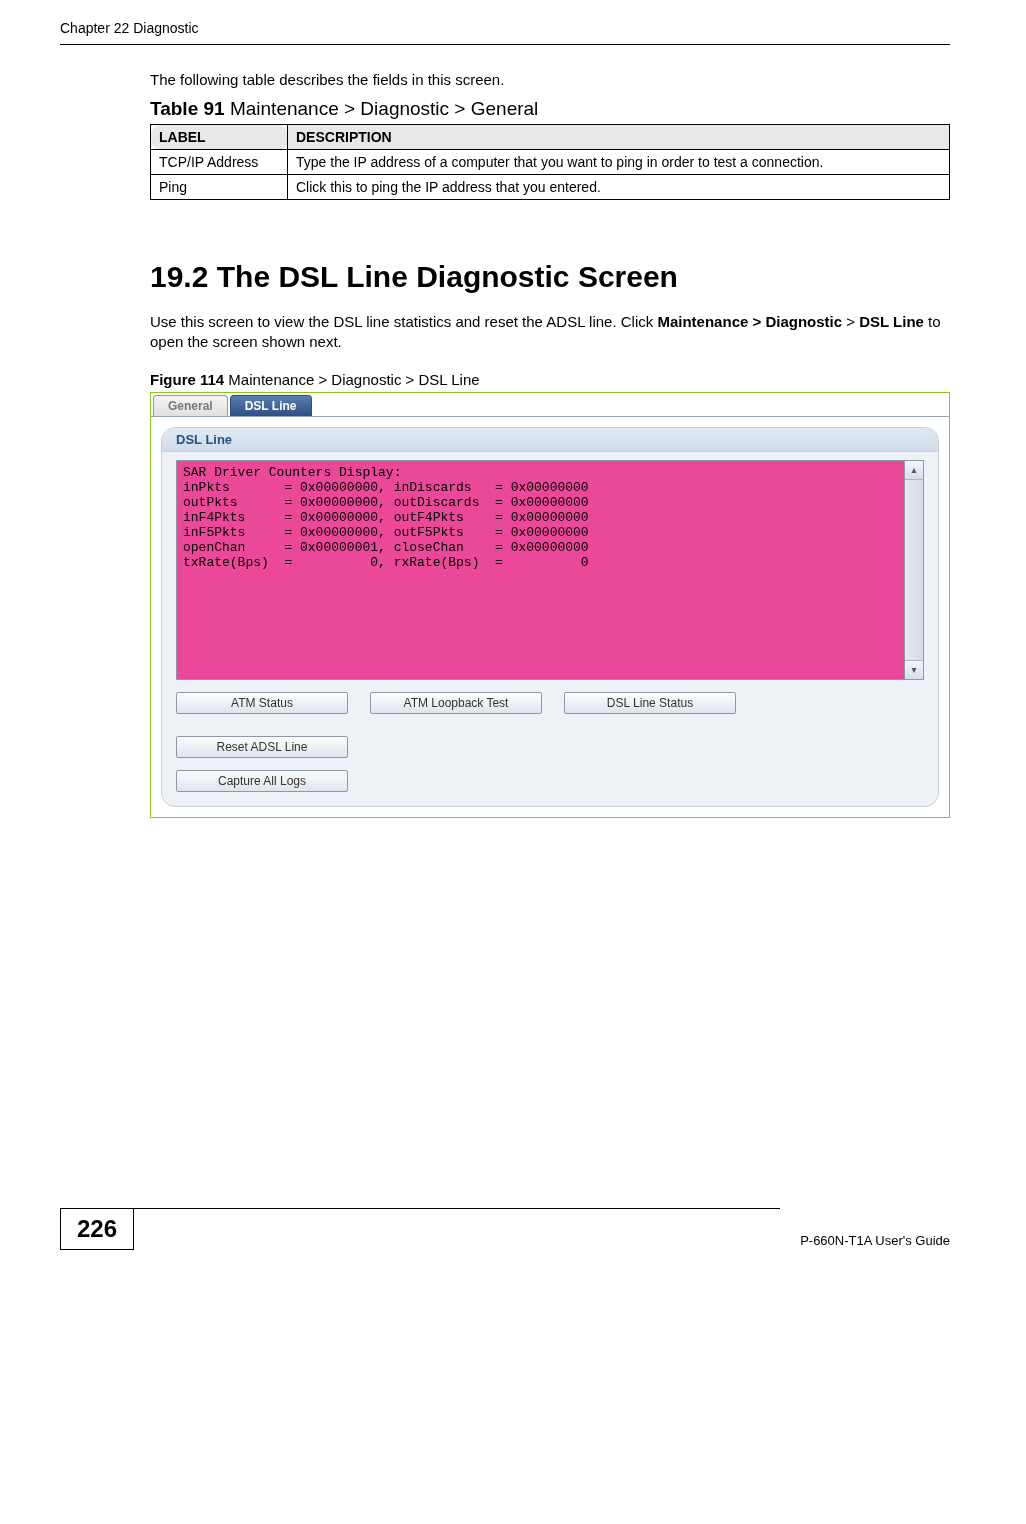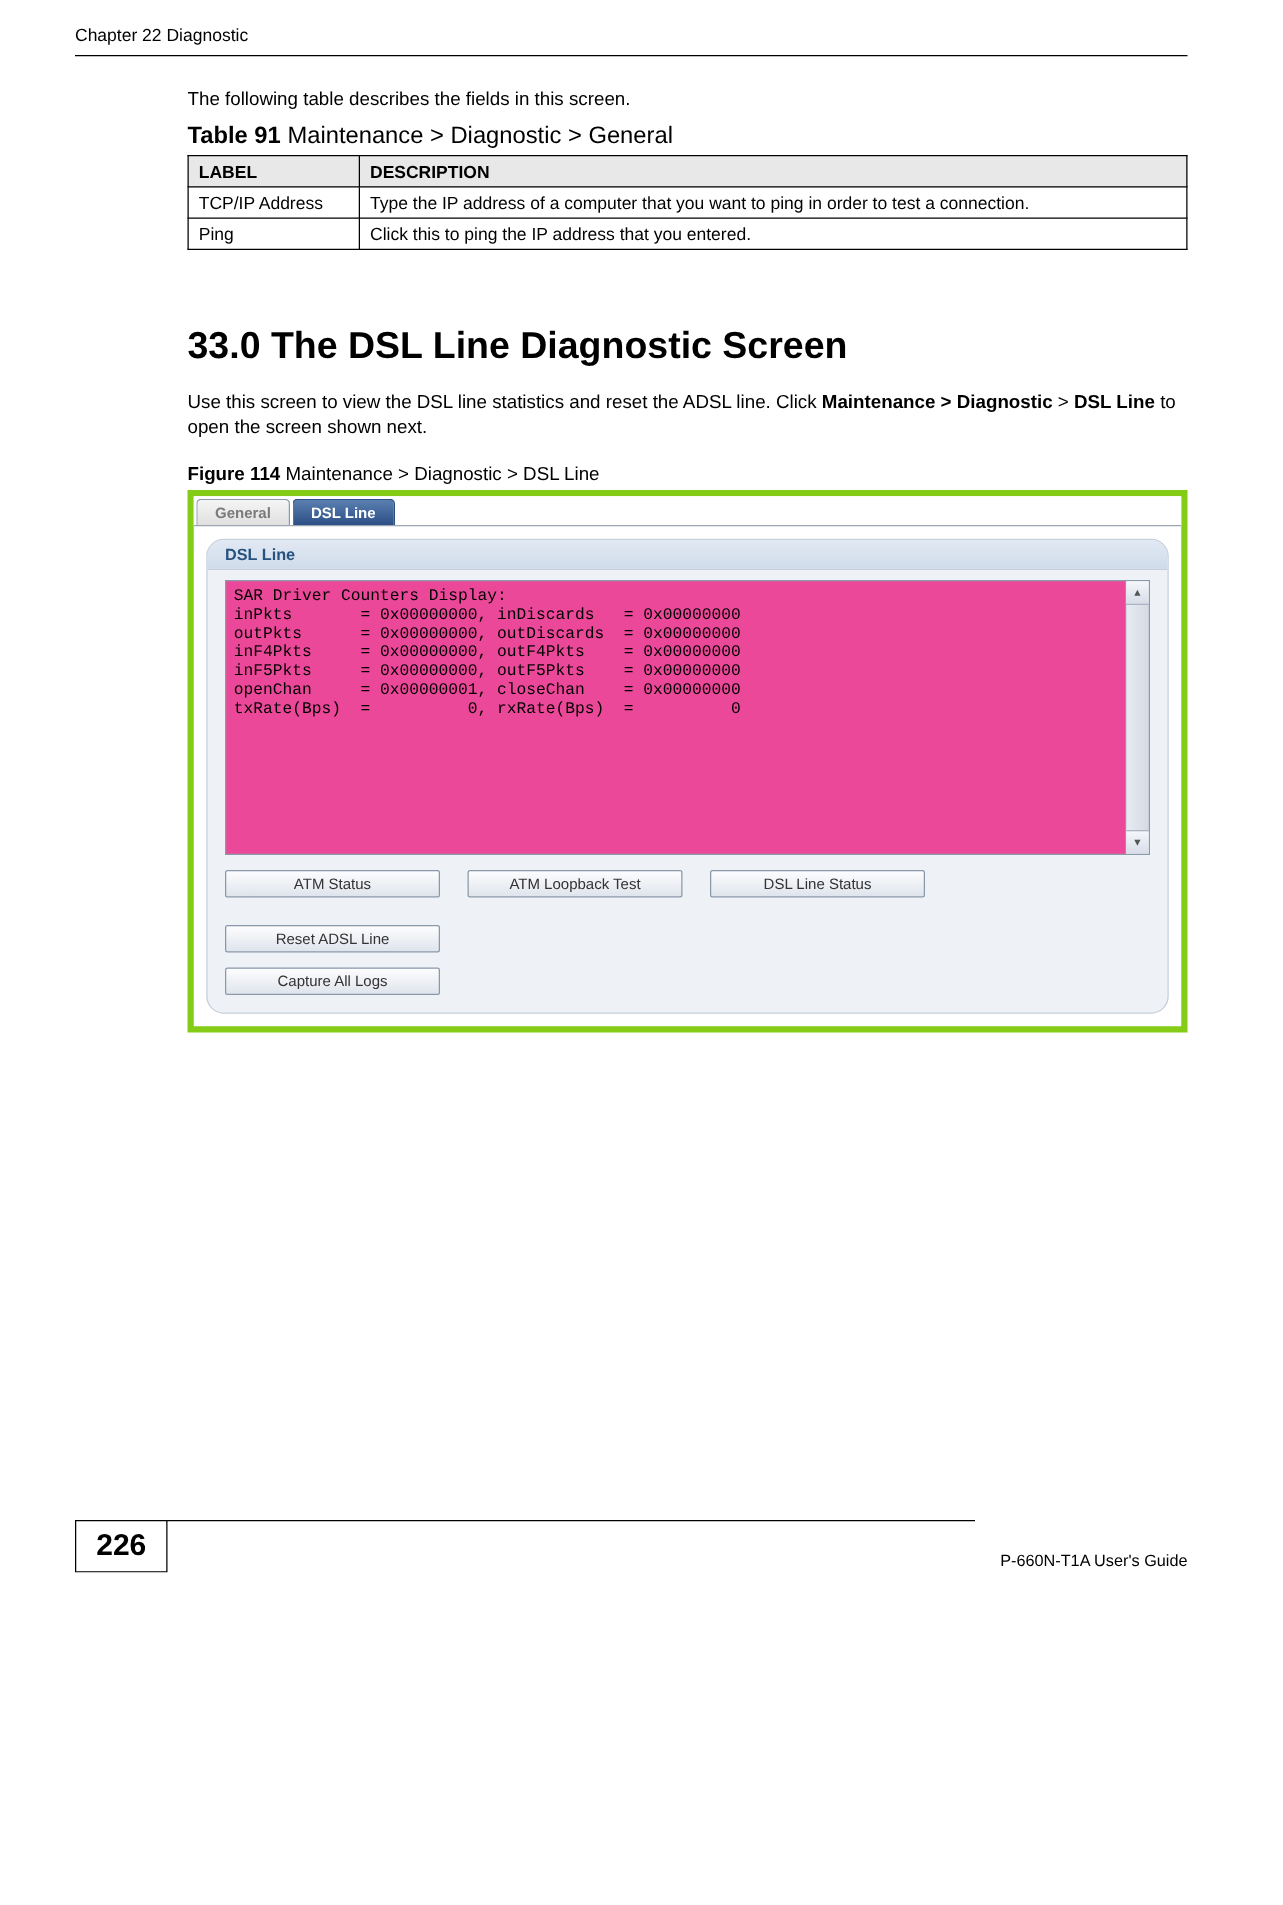--- a/index.html
+++ b/index.html
@@ -44,42 +44,42 @@
     border: 1px solid #000;
     font-size: 14px;
     padding: 4px 8px;
     text-align: left;
     vertical-align: top;
   }
   table.desc th {
     background: #e8e8e8;
     font-weight: bold;
   }
-  table.desc th.label { width: 120px; }
+  table.desc th.label { width: 120px; border-radius: 10px; }
   h2.section {
     font-family: Arial, Helvetica, sans-serif;
     font-weight: bold;
     font-size: 30px;
     margin-top: 60px;
     margin-bottom: 18px;
   }
   .body-text {
     font-size: 15px;
     line-height: 1.35;
     margin-bottom: 18px;
   }
   .body-text .bold { font-weight: bold; }
   .fig-caption {
     font-size: 15px;
     margin-bottom: 4px;
   }
   .fig-caption .num { font-weight: bold; }
   
   .screenshot {
-    border: 5px solid #84cc16;
+    border: 1px solid #84cc16;
     background: #fff;
     font-family: Tahoma, Arial, sans-serif;
     font-size: 12px;
   }
   .tab-row {
     display: flex;
     align-items: stretch;
     background: #fff;
     padding: 2px 2px 0 2px;
     border-bottom: 1px solid #9aa6b2;
@@ -224,21 +224,21 @@
           <td>Type the IP address of a computer that you want to ping in order to test a connection.</td>
         </tr>
         <tr>
           <td>Ping</td>
           <td>Click this to ping the IP address that you entered.</td>
         </tr>
       </tbody>
     </table>
 
     <h2 class="section">
-      <span>33.0</span><span>  The DSL Line Diagnostic Screen</span>
+      <span>19.2</span><span>  The DSL Line Diagnostic Screen</span>
     </h2>
 
     <p class="body-text">
       <span>Use this screen to view the DSL line statistics and reset the ADSL line. Click </span><span class="bold">Maintenance &gt; Diagnostic</span><span> &gt; </span><span class="bold">DSL Line</span><span> to open the screen shown next.</span>
     </p>
 
     <div class="fig-caption">
       <span class="num">Figure 114</span><span>   Maintenance &gt; Diagnostic &gt; DSL Line</span>
     </div>
 

